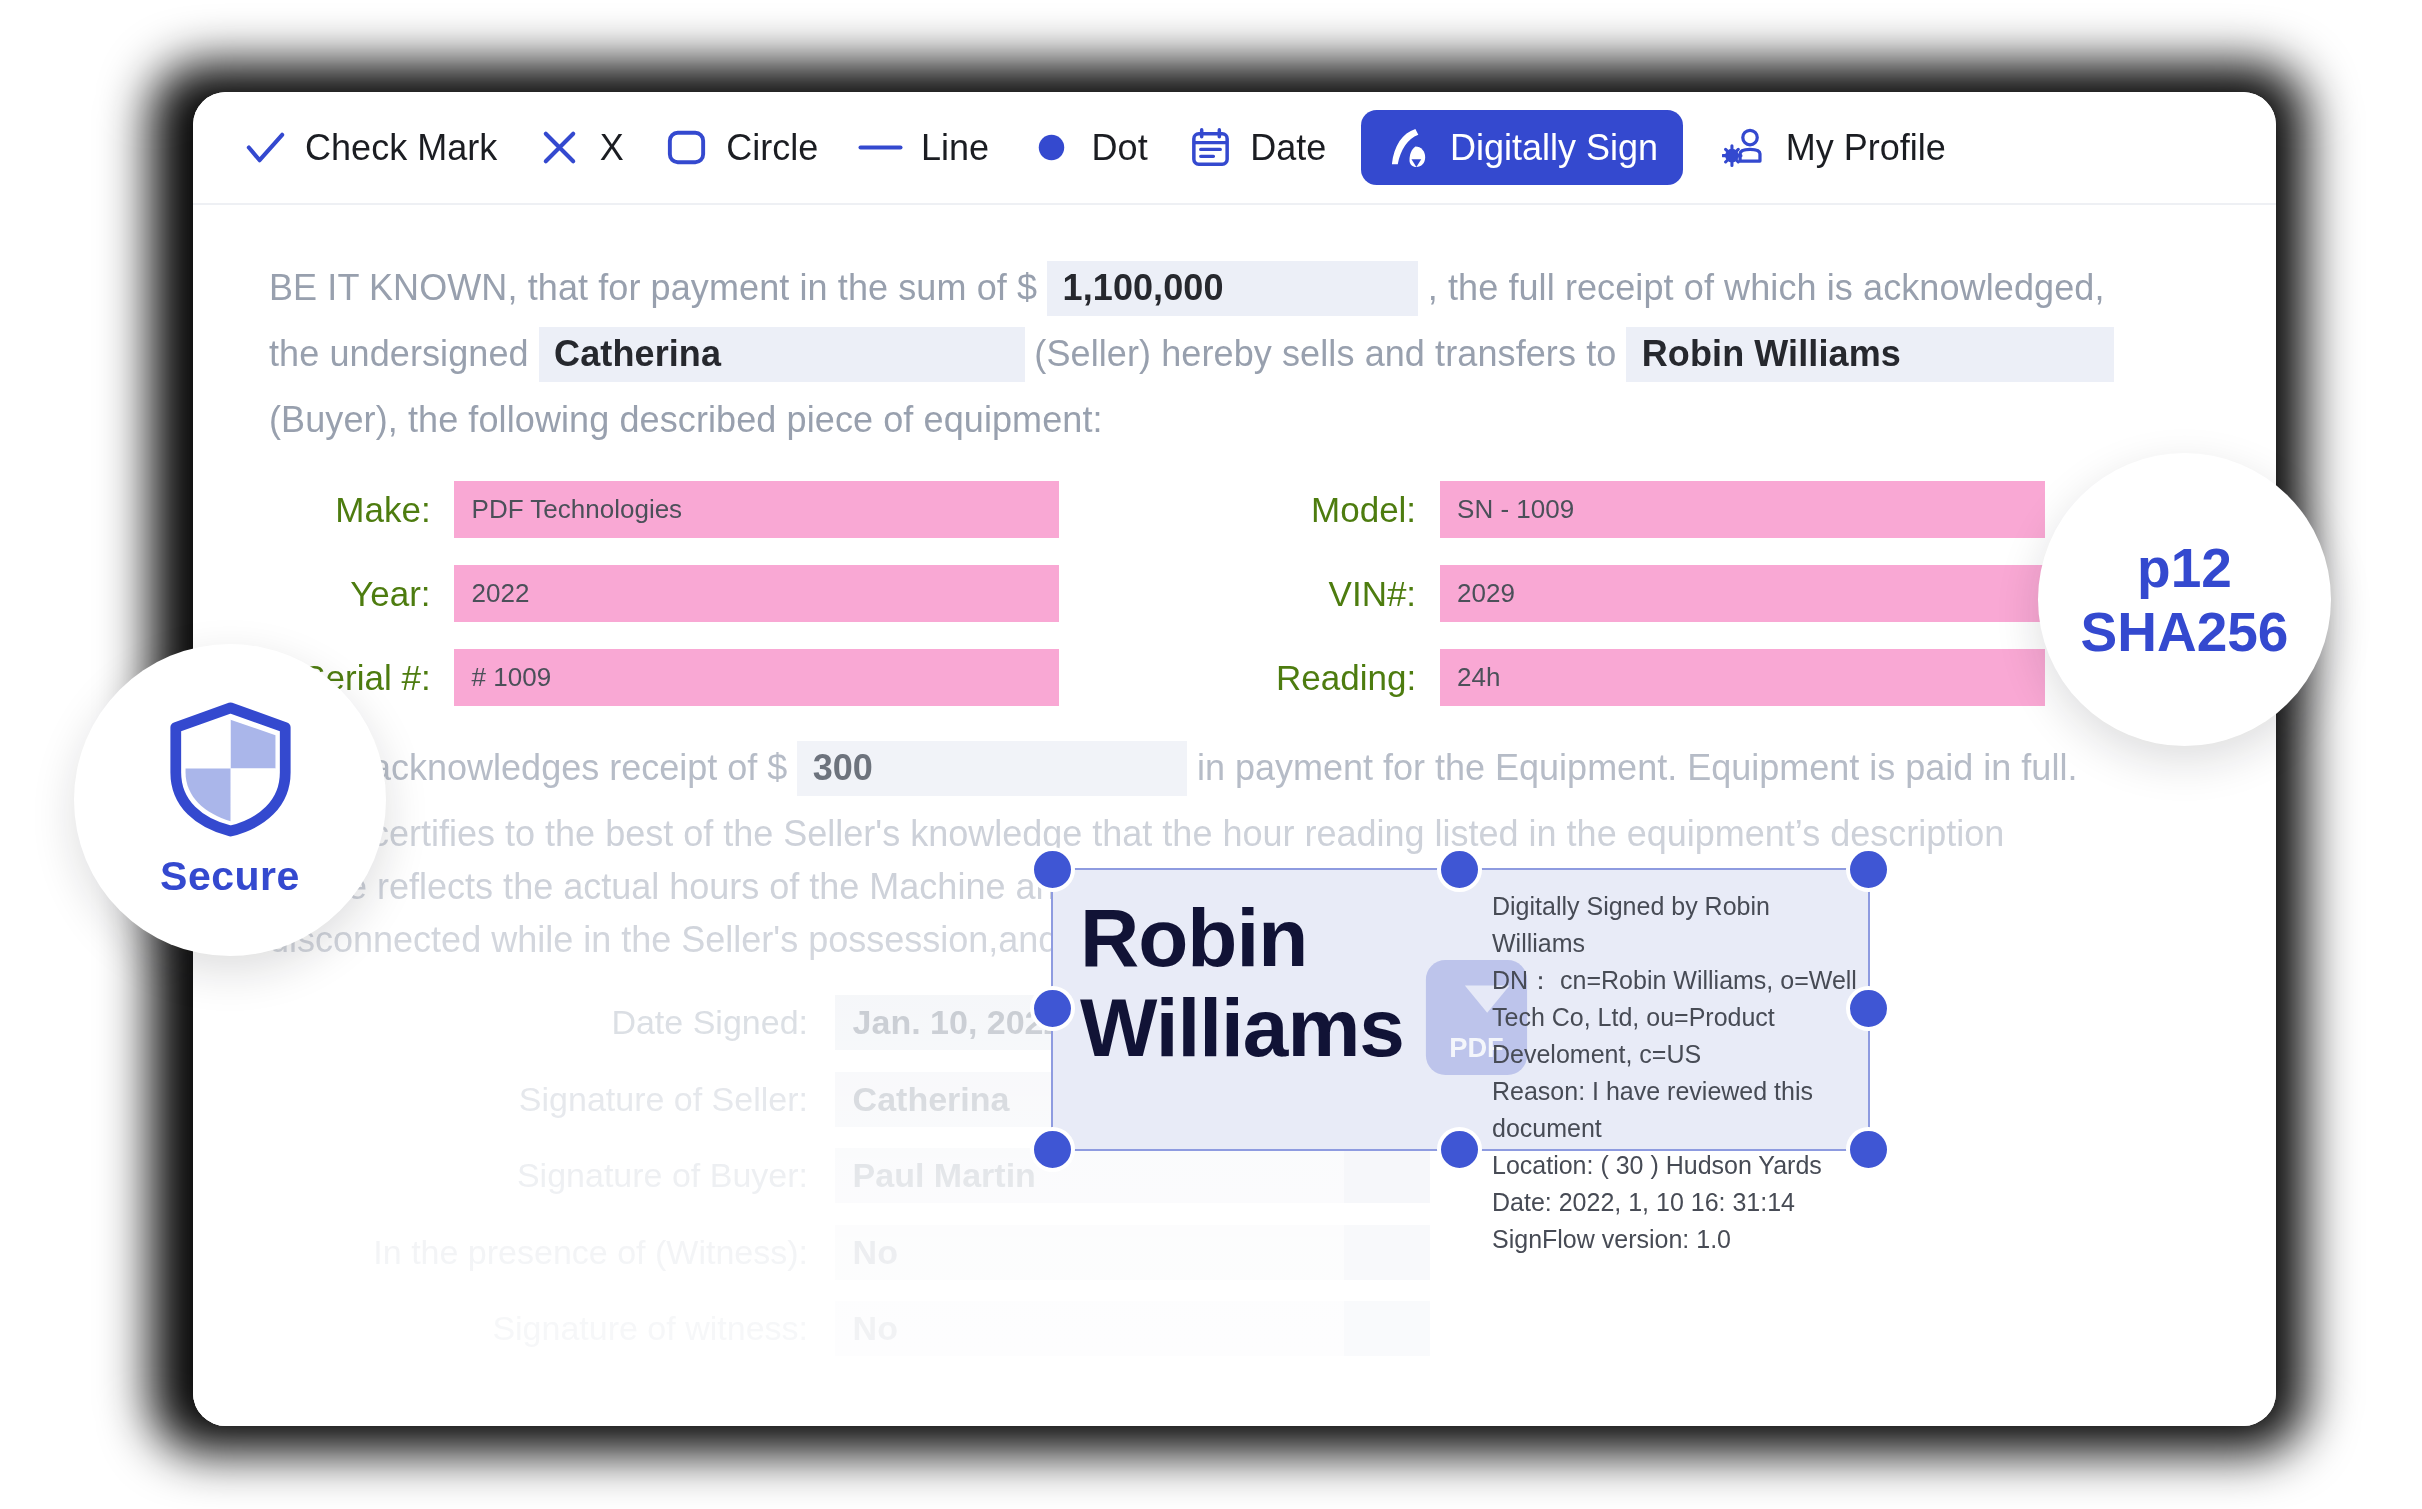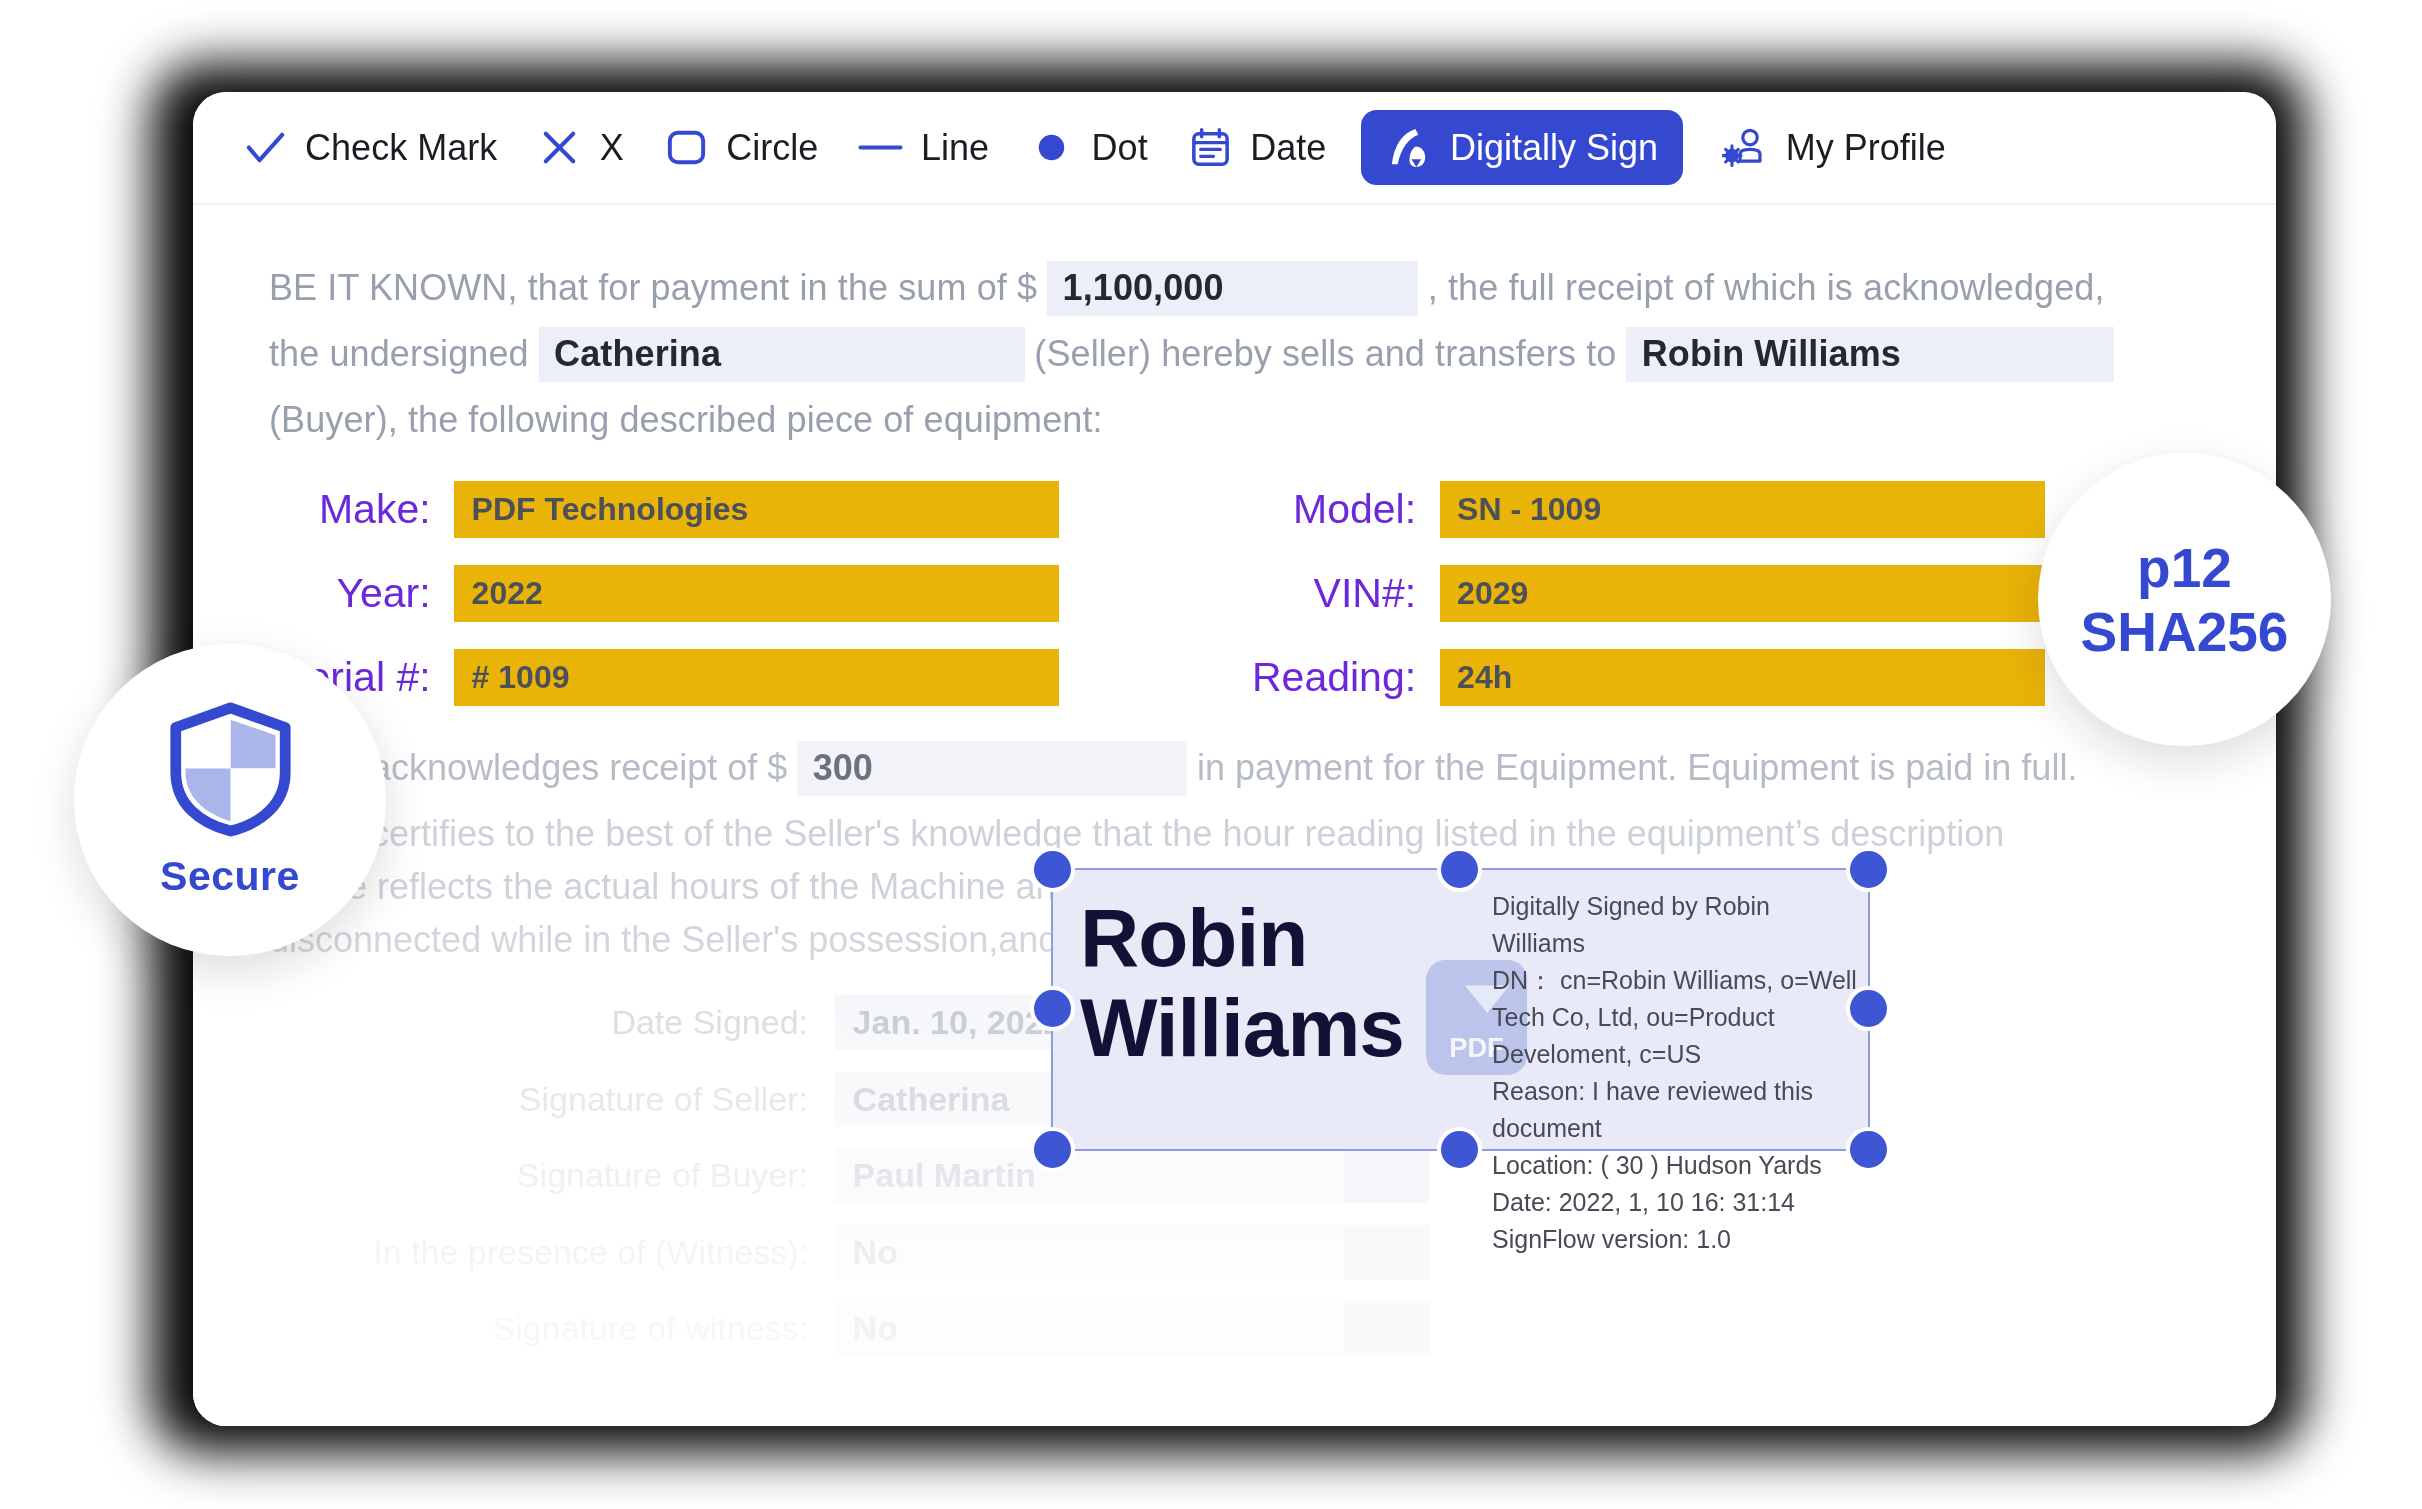--- a/index.html
+++ b/index.html
@@ -126,35 +126,35 @@
   .equip-col { width: 50%; }
   .equip-row {
     display: flex;
     align-items: center;
     height: 57px;
     margin-bottom: 27px;
   }
   .equip-label {
     width: 185px;
     text-align: right;
-    font-size: 41px;
-    color: #6d28d9;
+    font-size: 35px;
+    color: #4d7c0f;
     padding-right: 23.4px;
     white-space: nowrap;
   }
   .equip-value {
     flex: 1;
     max-width: 605px;
-    background: #eab308;
+    background: #f9a8d4;
     height: 57px;
     display: flex;
     align-items: center;
     padding: 0 17.6px;
-    font-size: 32px;
-    font-weight: bold;
+    font-size: 26px;
+    font-weight: normal;
     color: #4b5059;
   }
   .equip-col.right .equip-label { width: 205px; }
 
   
   .payline {
     margin-top: 7.8px;
     font-size: 36px;
     color: #b6bcc7;
     display: flex;

